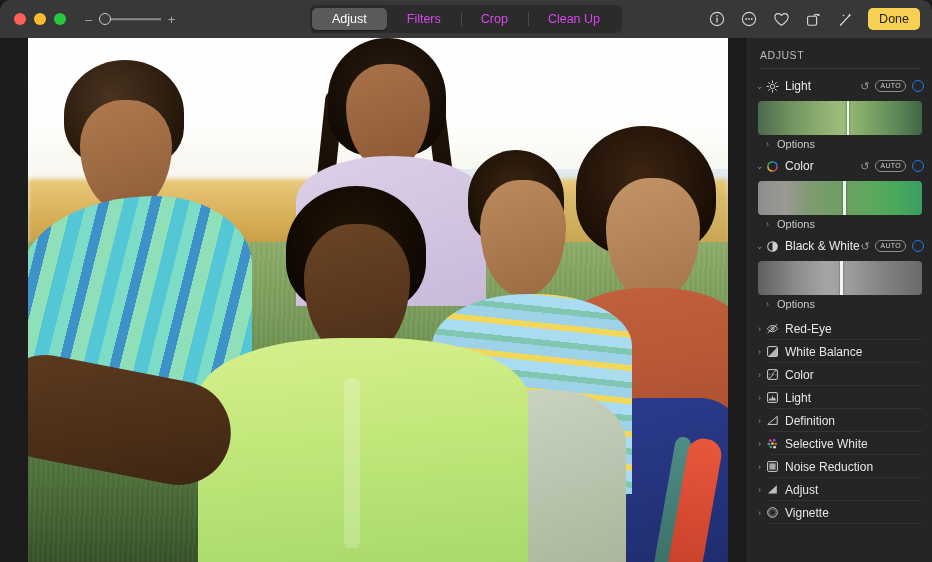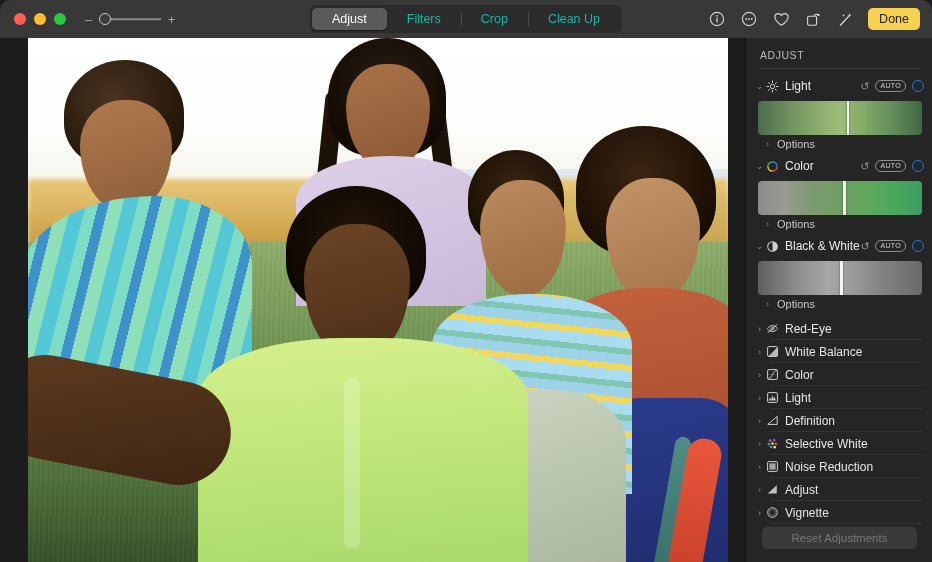--- a/index.html
+++ b/index.html
@@ -71,21 +71,21 @@
     border-radius: 6px;
     height: 24px;
     padding: 2px;
   }
   .seg {
     position: relative;
     display: flex; align-items: center; justify-content: center;
     height: 22px;
     padding: 0 20px;
     font-size: 12.5px;
-    color: #14b8a6;
+    color: #d946ef;
     border-radius: 5px;
     box-sizing: border-box;
     cursor: default;
   }
   .seg.active {
     background: #5a5a5a;
     color: #ffffff;
     box-shadow: 0 0.5px 1px rgba(0,0,0,.4);
   }
   .seg.divider::before {
@@ -651,15 +651,14 @@
         <span class="sect-icon">
           <svg class="icon-svg" width="13" height="13" viewBox="0 0 13 13">
             <circle cx="6.5" cy="6.5" r="4.8" fill="none" stroke="currentColor" stroke-width="1"></circle>
             <circle cx="6.5" cy="6.5" r="3.1" fill="none" stroke="currentColor" stroke-width=".7" opacity=".55"></circle>
           </svg>
         </span>
         <span class="sect-label">Vignette</span>
       </div>
     </div>
 
-    <button id="reset-btn">Reset Adjustments</button>
   </div>
 </div>
 
 </body></html>

